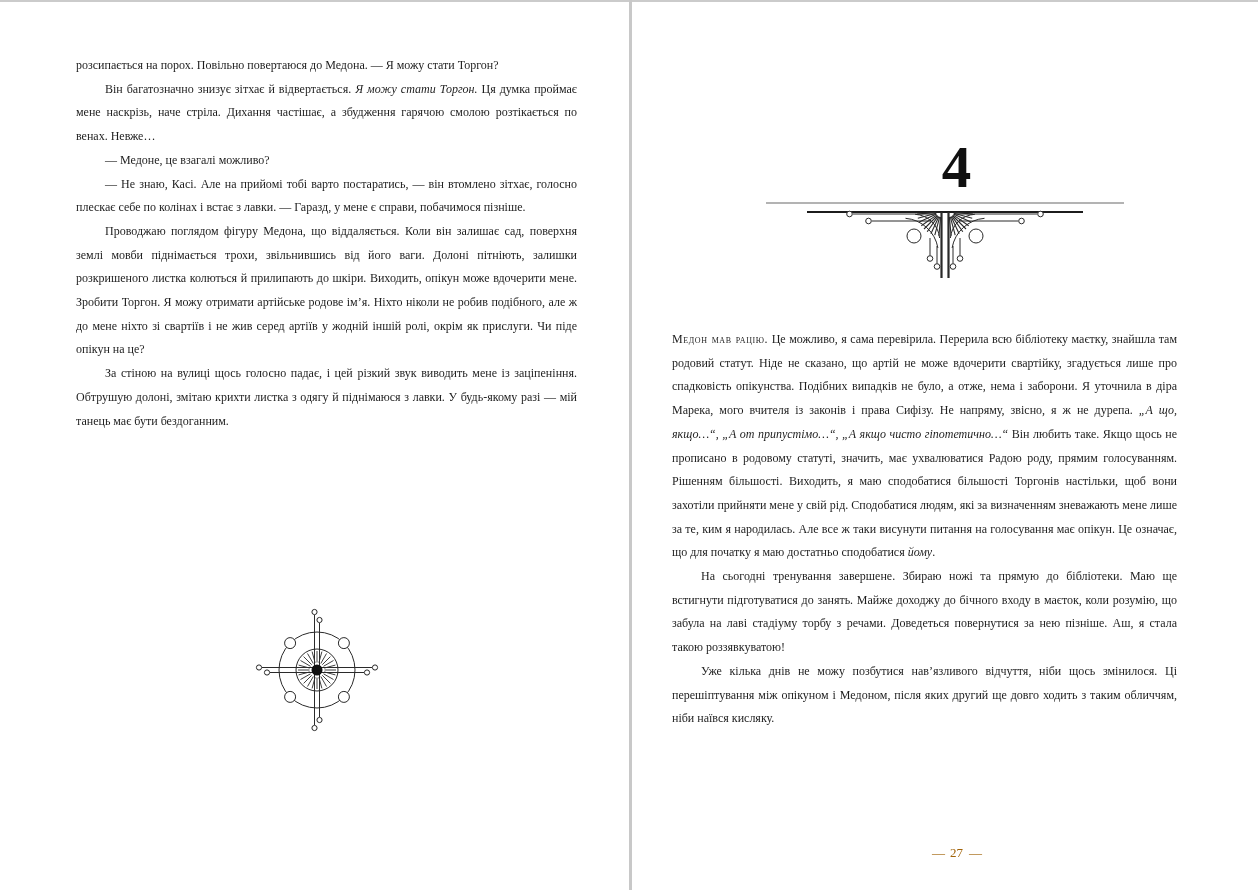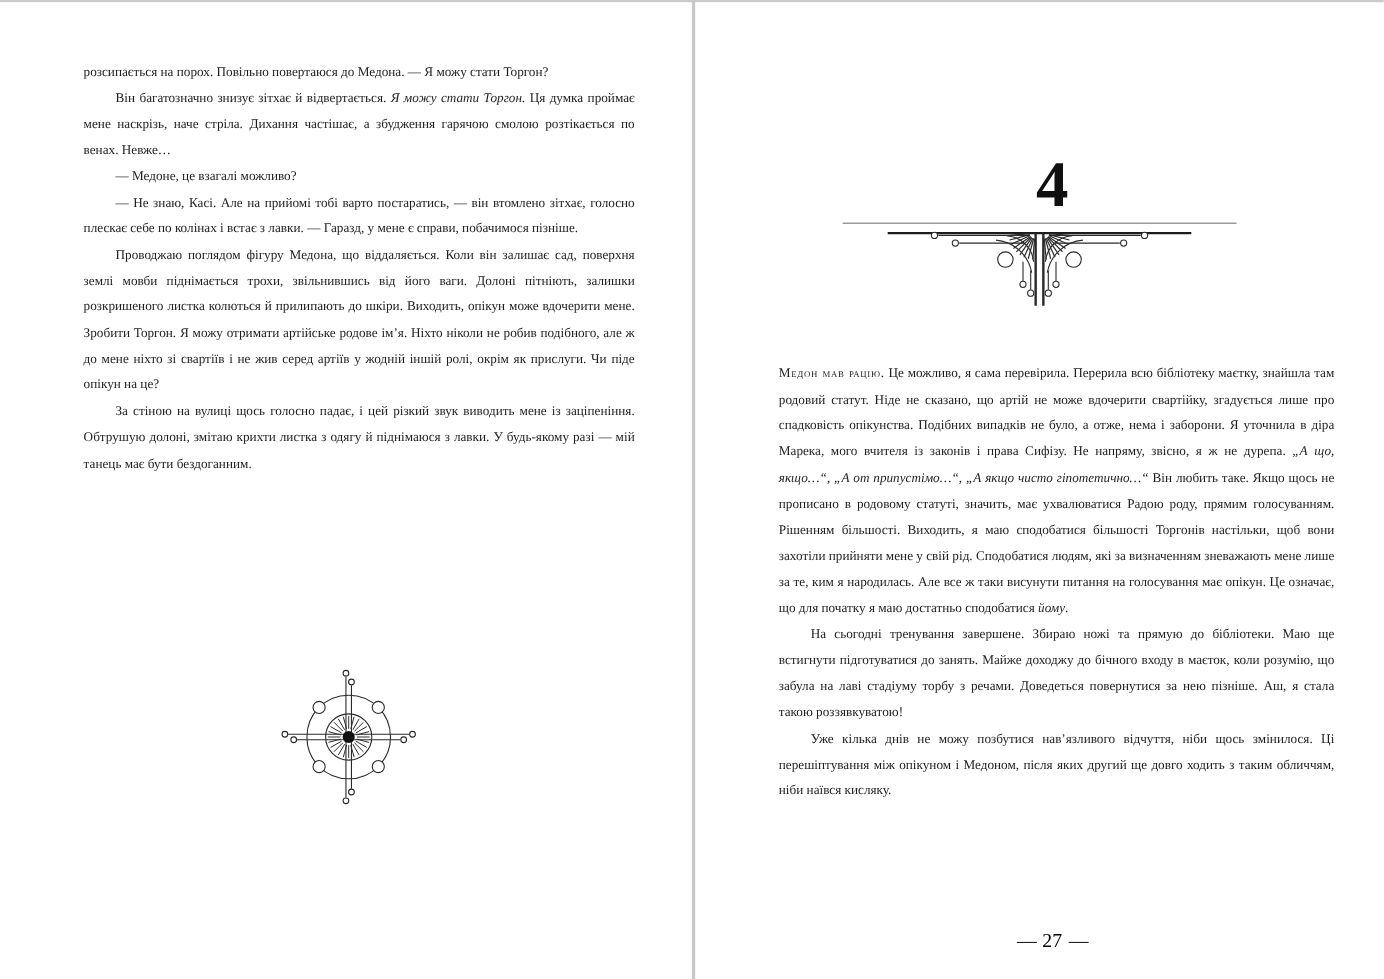--- a/index.html
+++ b/index.html
@@ -9,28 +9,28 @@
     font-family:"Liberation Serif","DejaVu Serif",serif;
   }
   .top-edge{position:absolute;left:0;top:0;width:1258px;height:2px;background:#cbcbcb;}
   .page-divider{position:absolute;left:629px;top:0;width:3px;height:890px;background:#c8c8c8;}
   .text-col{position:absolute;font-size:12px;line-height:23.7px;}
   .text-col p{margin:0;text-align:justify;}
   .text-col p.indent{text-indent:29px;}
   .italic{font-style:italic;}
   .smallcaps{font-variant:small-caps;letter-spacing:0.6px;}
   #left-text{left:76px;top:54px;width:501px;}
-  #right-text{left:708px;top:328px;width:505px;}
+  #right-text{left:672px;top:328px;width:505px;}
   #chapter-number{
     position:absolute;left:704px;top:139px;width:505px;
     text-align:center;font-size:59px;line-height:56px;font-weight:bold;color:#101010;
   }
   #page-number{
     position:absolute;left:704px;top:845px;width:505px;
-    text-align:center;font-size:18px;color:#000000;
+    text-align:center;font-size:13px;color:#a16207;
   }
   #page-number .dash{margin:0 6px;letter-spacing:-1px;}
   .orn{position:absolute;}
   #mandala{left:247px;top:600px;}
   #chapter-orn{left:760px;top:198px;}
 </style>
 </head>
 <body>
 
 <div class="top-edge"></div>

